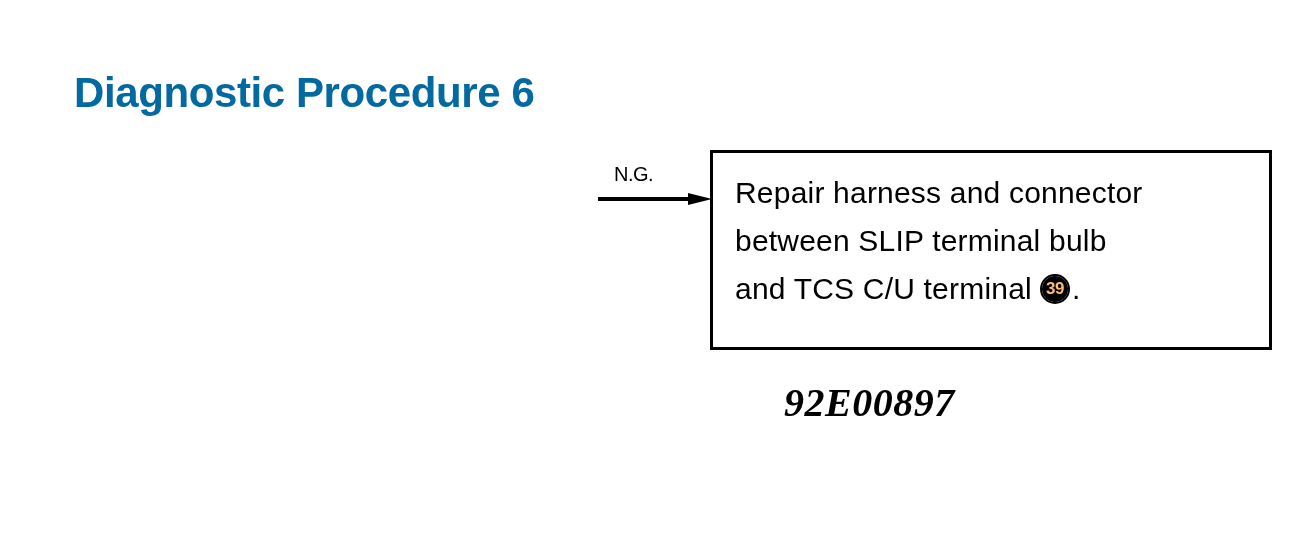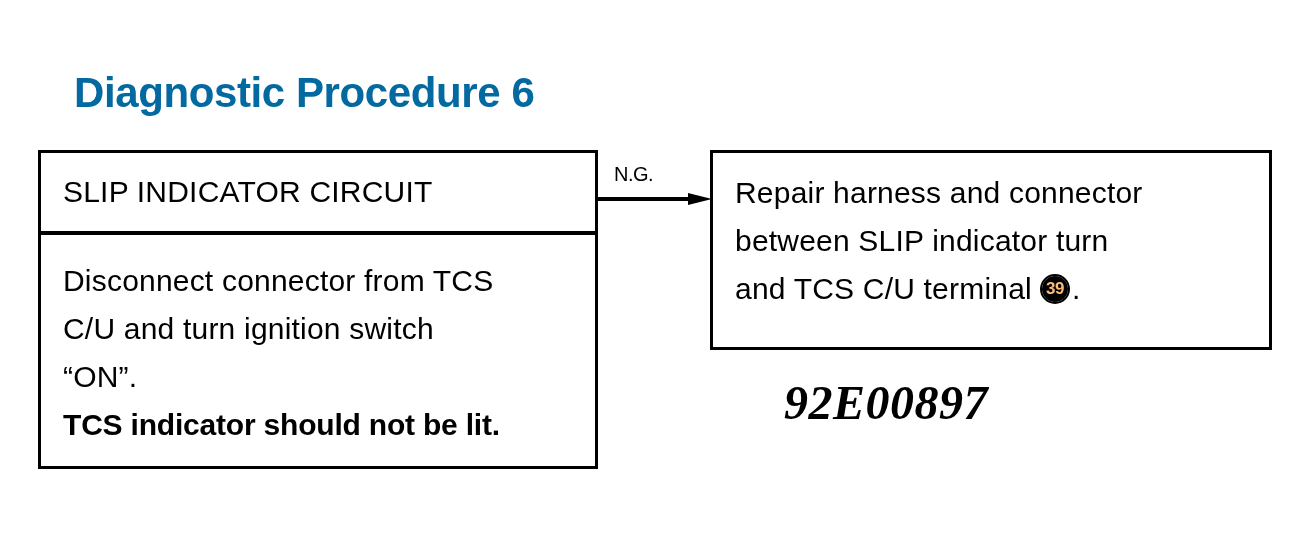--- a/index.html
+++ b/index.html
@@ -174,59 +174,46 @@
     border-left: 24px solid #000;
   }
 
   
   .caption {
     position: absolute;
     left: 784px;
     top: 381px;
     font-family: "Liberation Serif", serif;
     font-style: italic;
-    font-size: 48px;
+    font-size: 40px;
     font-weight: bold;
     line-height: 44px;
     letter-spacing: 0.5px;
     white-space: nowrap;
   }
 </style>
 </head>
 <body>
 
 <div class="page">
 
   <div class="title">Diagnostic Procedure 6</div>
 
-  <div class="box box-left">
-
-    <div class="box-header">
-      <div class="box-header-text">SLIP INDICATOR CIRCUIT</div>
-    </div>
-
-    <div class="box-body">
-      <div class="line">Disconnect connector from TCS</div>
-      <div class="line">C/U and turn ignition switch</div>
-      <div class="line">“ON”.</div>
-      <div class="line bold">TCS indicator should not be lit.</div>
-    </div>
-  </div>
 
   <div class="ng-label">N.G.</div>
 
   <div class="arrow">
     <div class="shaft"></div>
     <div class="head"></div>
   </div>
 
   <div class="box box-right">
     <div class="box-body-plain">
       <div class="line">Repair harness and connector</div>
-      <div class="line">between SLIP indicator turn</div>
+      <div class="line">between SLIP terminal bulb</div>
       <div class="line">
         <span>and TCS C/U terminal</span><span class="terminal-badge"><span class="ring"></span><span class="disc">39</span></span><span>.</span>
       </div>
     </div>
   </div>
 
   <div class="caption">92E00897</div>
 
 </div>
 

